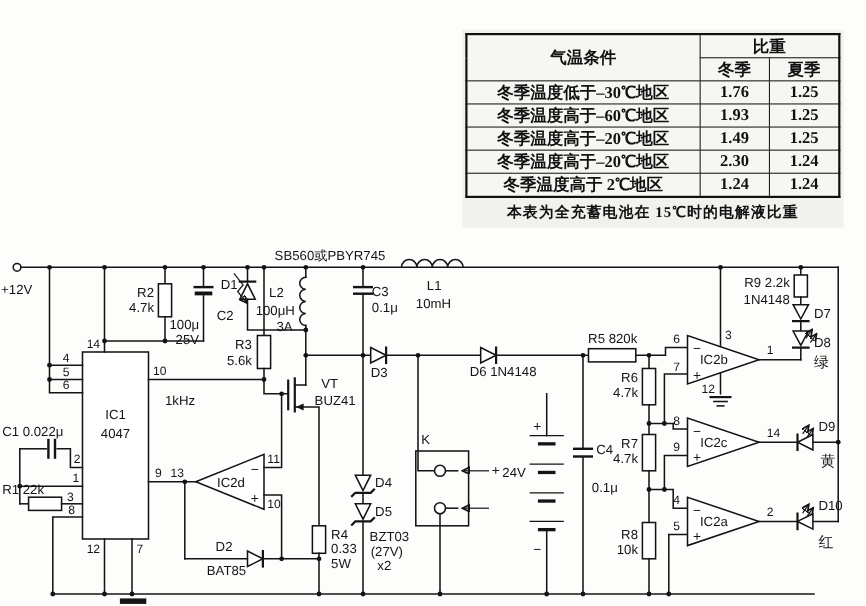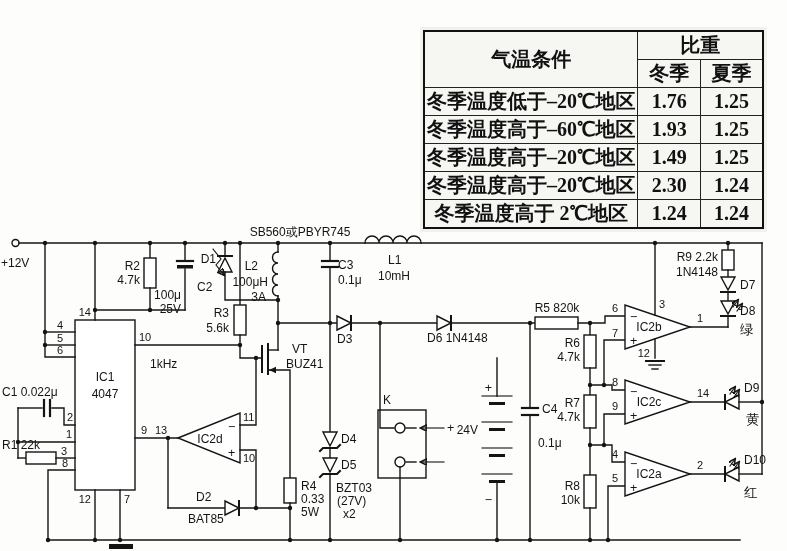--- a/index.html
+++ b/index.html
@@ -23,21 +23,21 @@
   svg text{stroke:none;fill:#141414;font-family:"Liberation Sans",sans-serif;font-size:12px;}
   svg text.p{font-size:11px;}
   svg text.cjk{font-size:13.5px;}
   svg text.sign{font-size:12.5px;}
   svg text.e{text-anchor:end;}
   svg text.m{text-anchor:middle;}
   
   .spec{position:absolute;left:420px;top:27px;width:347px;background:#f1f1ee;
         padding:3px;box-sizing:border-box;}
   .spec table{width:100%;border-collapse:collapse;border:2px solid #111;
-              font-family:"Liberation Serif",serif;font-size:20px;color:#111;background:#f6f6f3;}
+              font-family:"Liberation Serif",serif;font-size:15px;color:#111;background:#f6f6f3;}
   .spec th,.spec td{border:1px solid #222;text-align:center;padding:0 2px;height:20px;
                     font-weight:600;white-space:nowrap;}
   col.cc{width:213px;} col.cv{width:64px;}
   .note{font-family:"Liberation Serif",serif;font-size:13.5px;font-weight:600;color:#111;
         text-align:center;letter-spacing:1px;padding:4px 0 2px;white-space:nowrap;}
 </style>
 </head>
 <body>
 
 <div class="stage">
@@ -400,21 +400,21 @@
     <tbody>
       <tr>
         <th rowspan="2">气温条件</th>
         <th colspan="2">比重</th>
       </tr>
       <tr>
         <th>冬季</th>
         <th>夏季</th>
       </tr>
       <tr>
-        <td>冬季温度低于–20℃地区</td>
+        <td>冬季温度低于–30℃地区</td>
         <td>1.76</td>
         <td>1.25</td>
       </tr>
       <tr>
         <td>冬季温度高于–60℃地区</td>
         <td>1.93</td>
         <td>1.25</td>
       </tr>
       <tr>
         <td>冬季温度高于–20℃地区</td>
@@ -426,15 +426,16 @@
         <td>2.30</td>
         <td>1.24</td>
       </tr>
       <tr>
         <td>冬季温度高于 2℃地区</td>
         <td>1.24</td>
         <td>1.24</td>
       </tr>
     </tbody>
   </table>
+  <div class="note">本表为全充蓄电池在 15℃时的电解液比重</div>
 </div>
 
 </div>
 
 </body></html>

